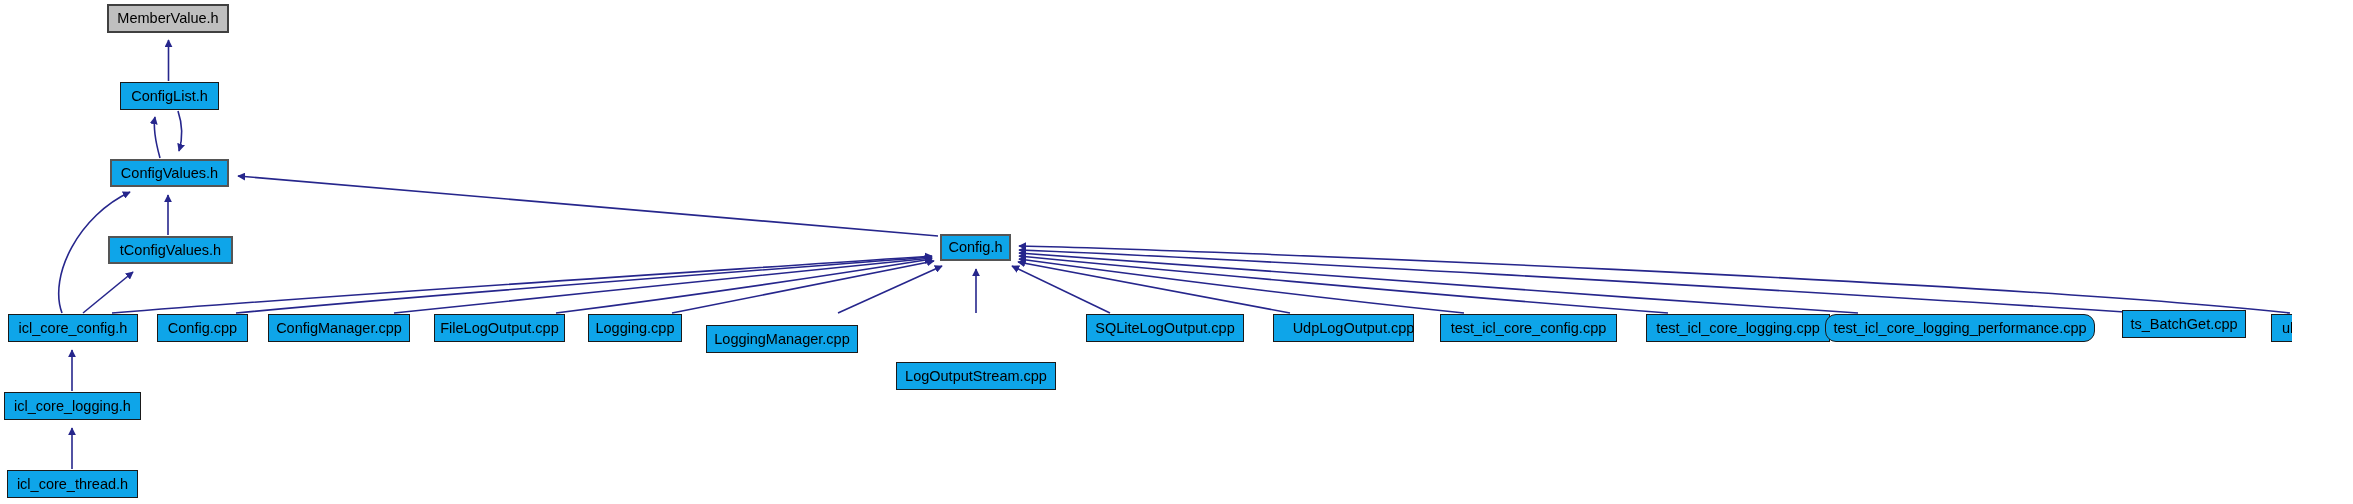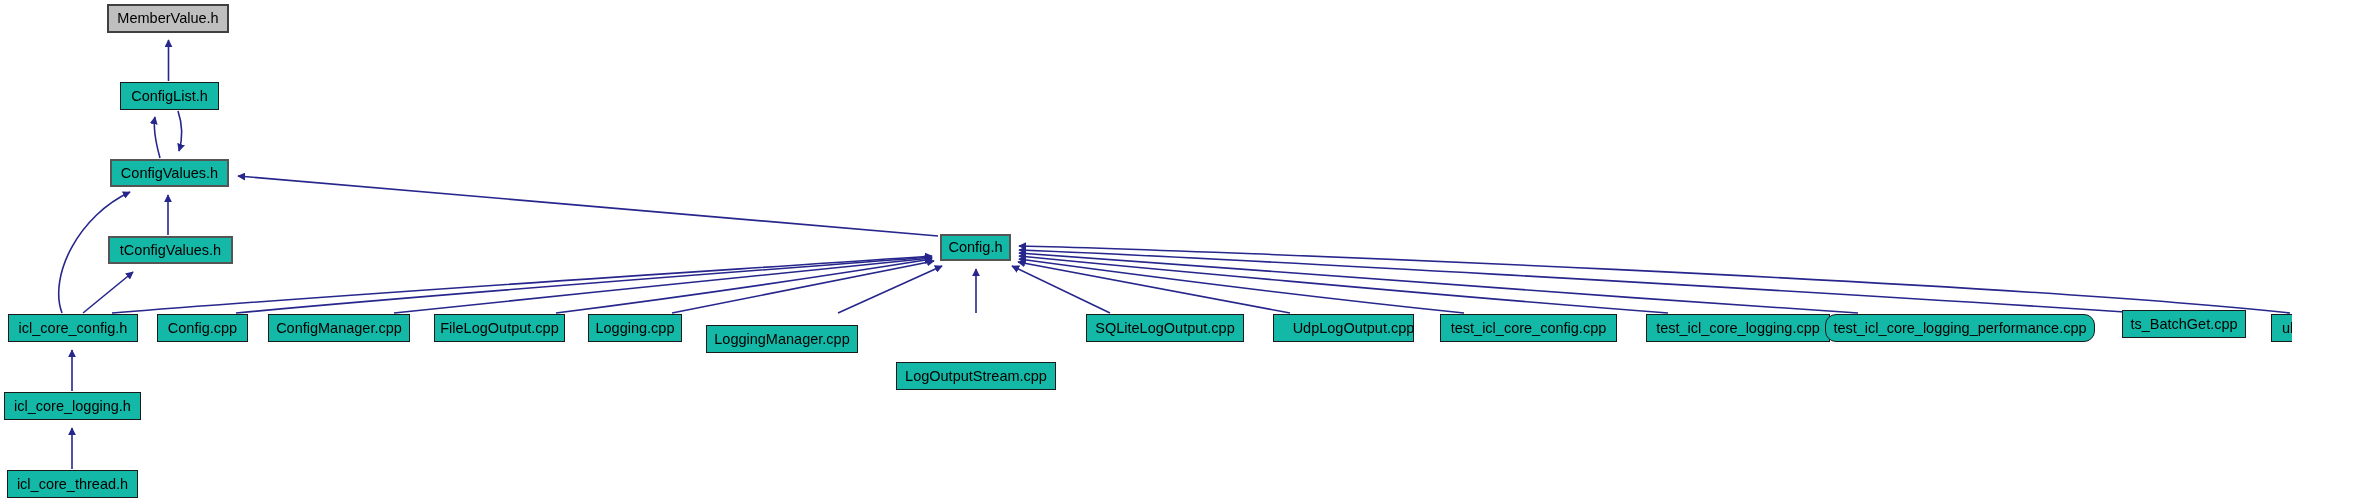--- a/index.html
+++ b/index.html
@@ -22,21 +22,21 @@
     left: 0;
     top: 0;
     width: 2353px;
     height: 504px;
     pointer-events: none;
   }
   .graph-node {
     position: absolute;
     box-sizing: border-box;
     border: 1px solid #1a1a1a;
-    background: #14b8a6;
+    background: #0ea5e9;
     color: #000000;
     display: flex;
     align-items: center;
     justify-content: center;
     white-space: nowrap;
     font-size: 14.5px;
     line-height: 1;
     letter-spacing: 0px;
     z-index: 5;
   }

